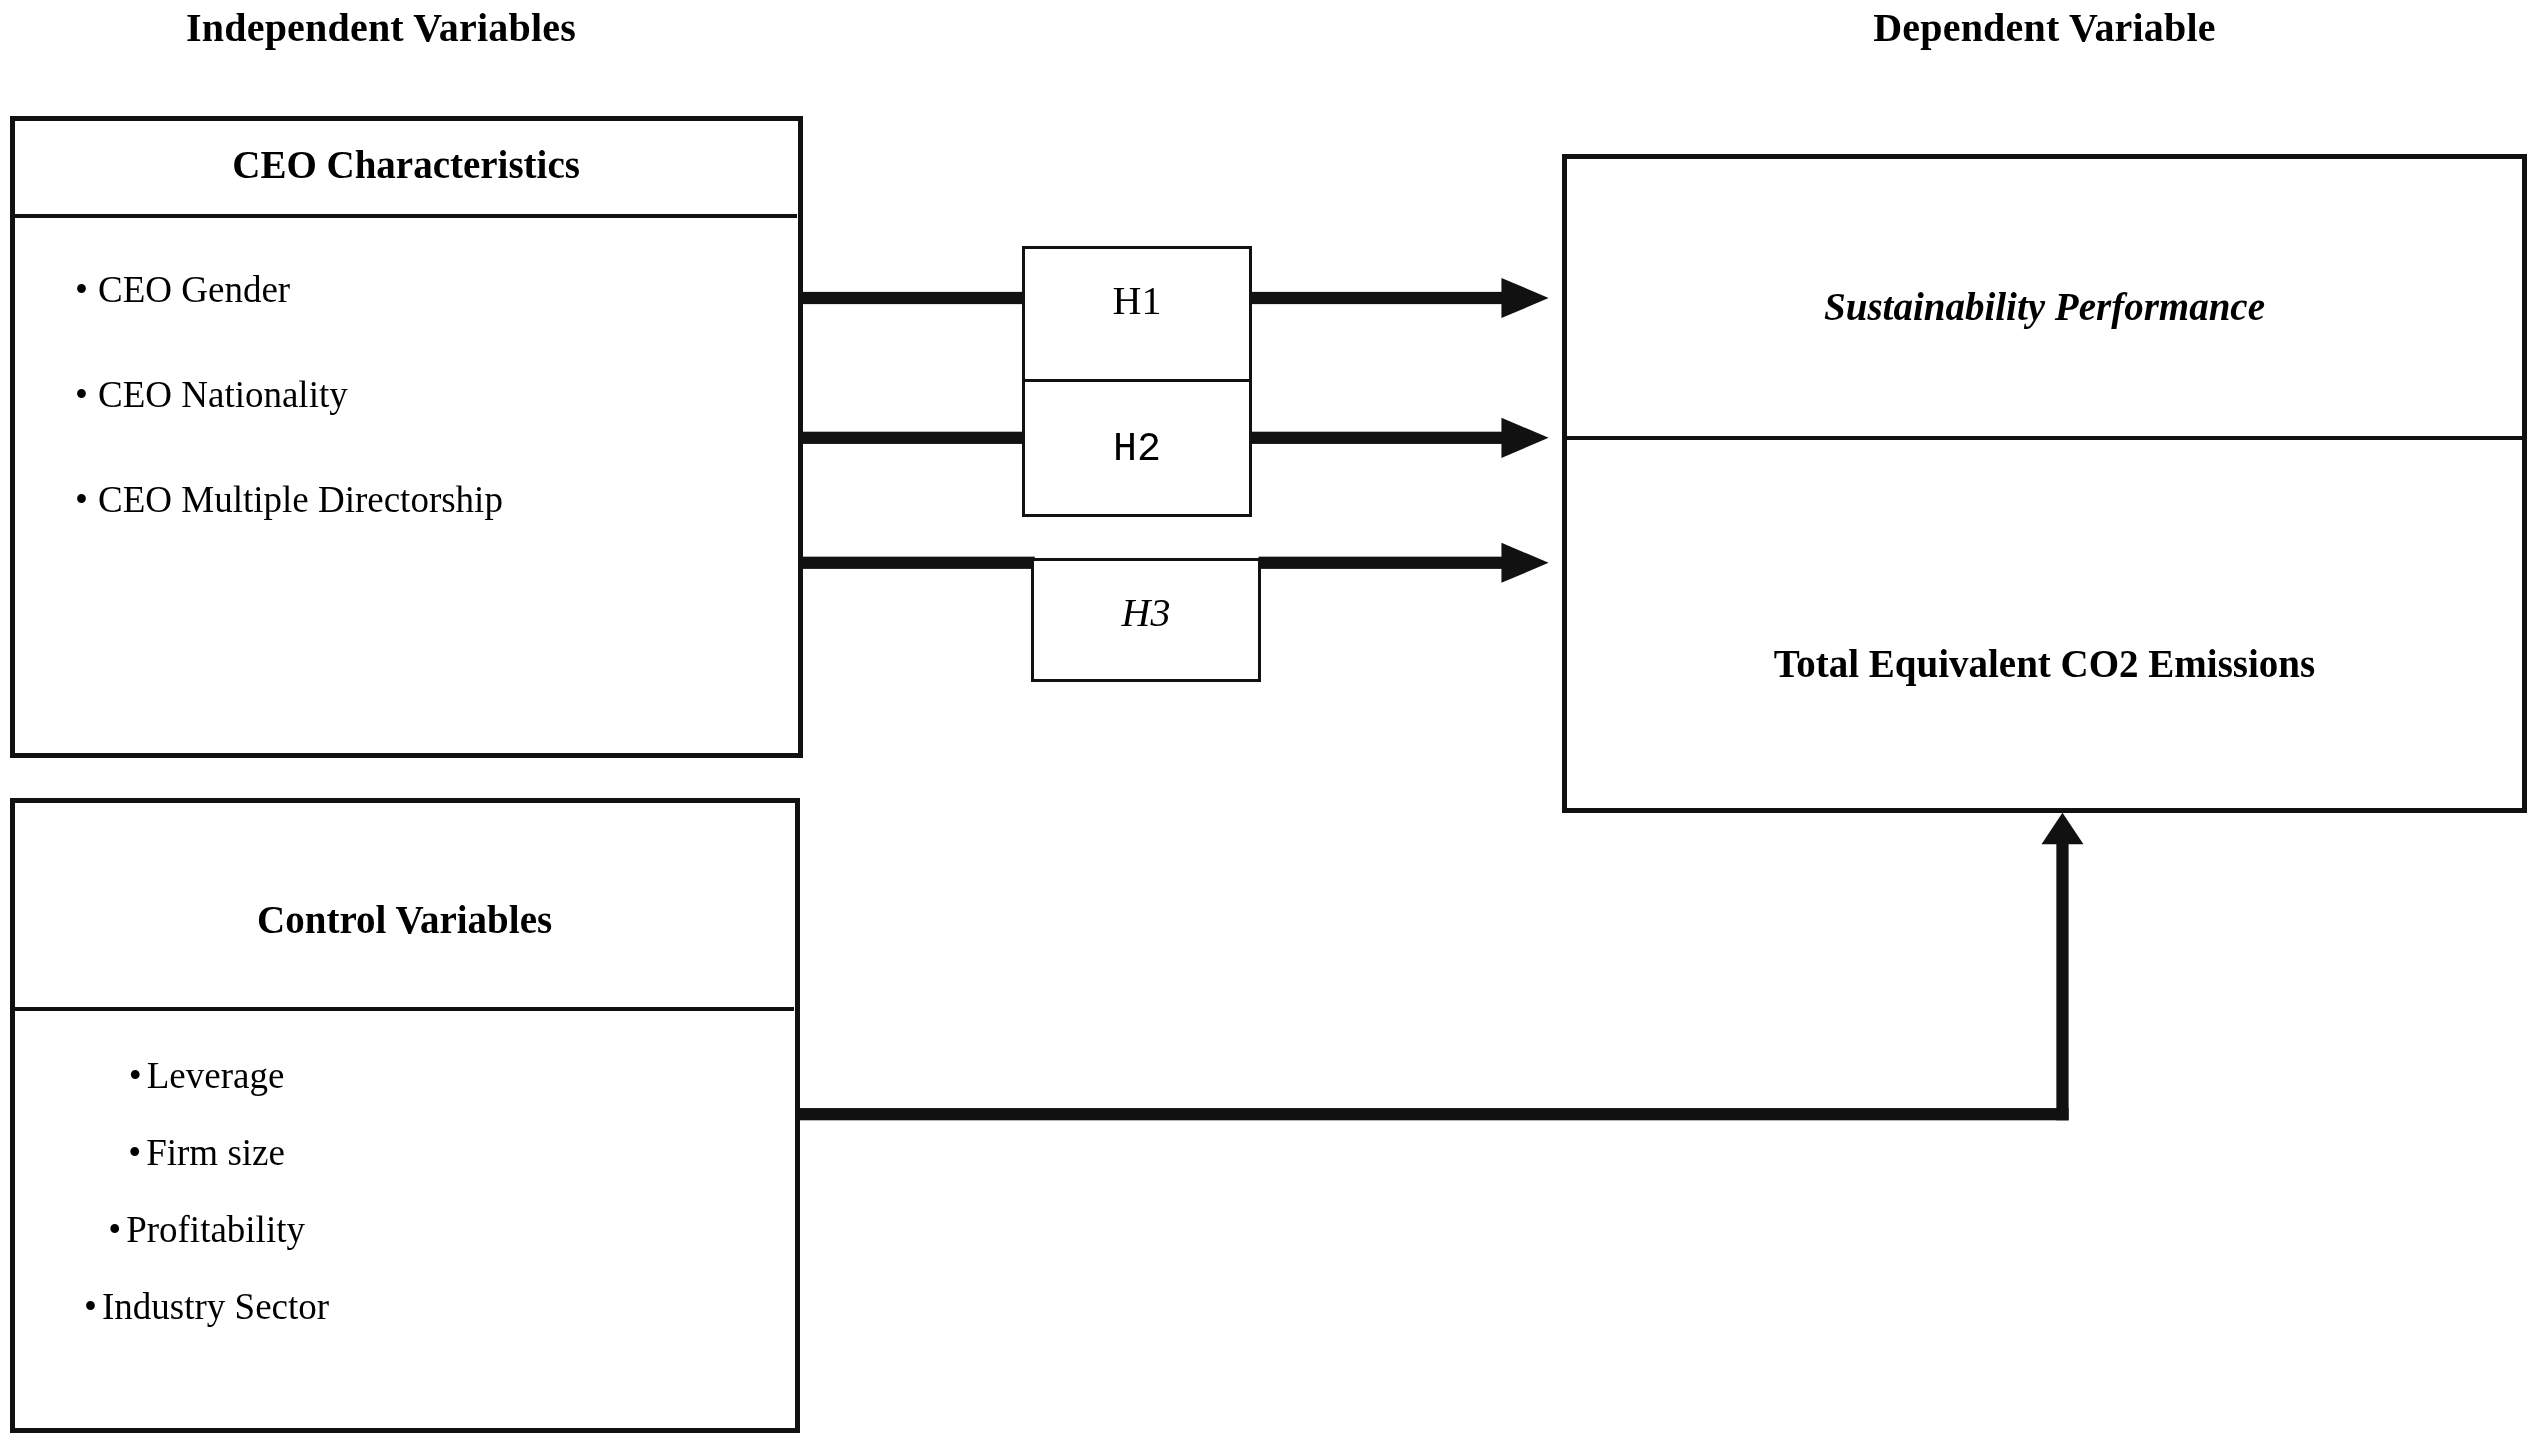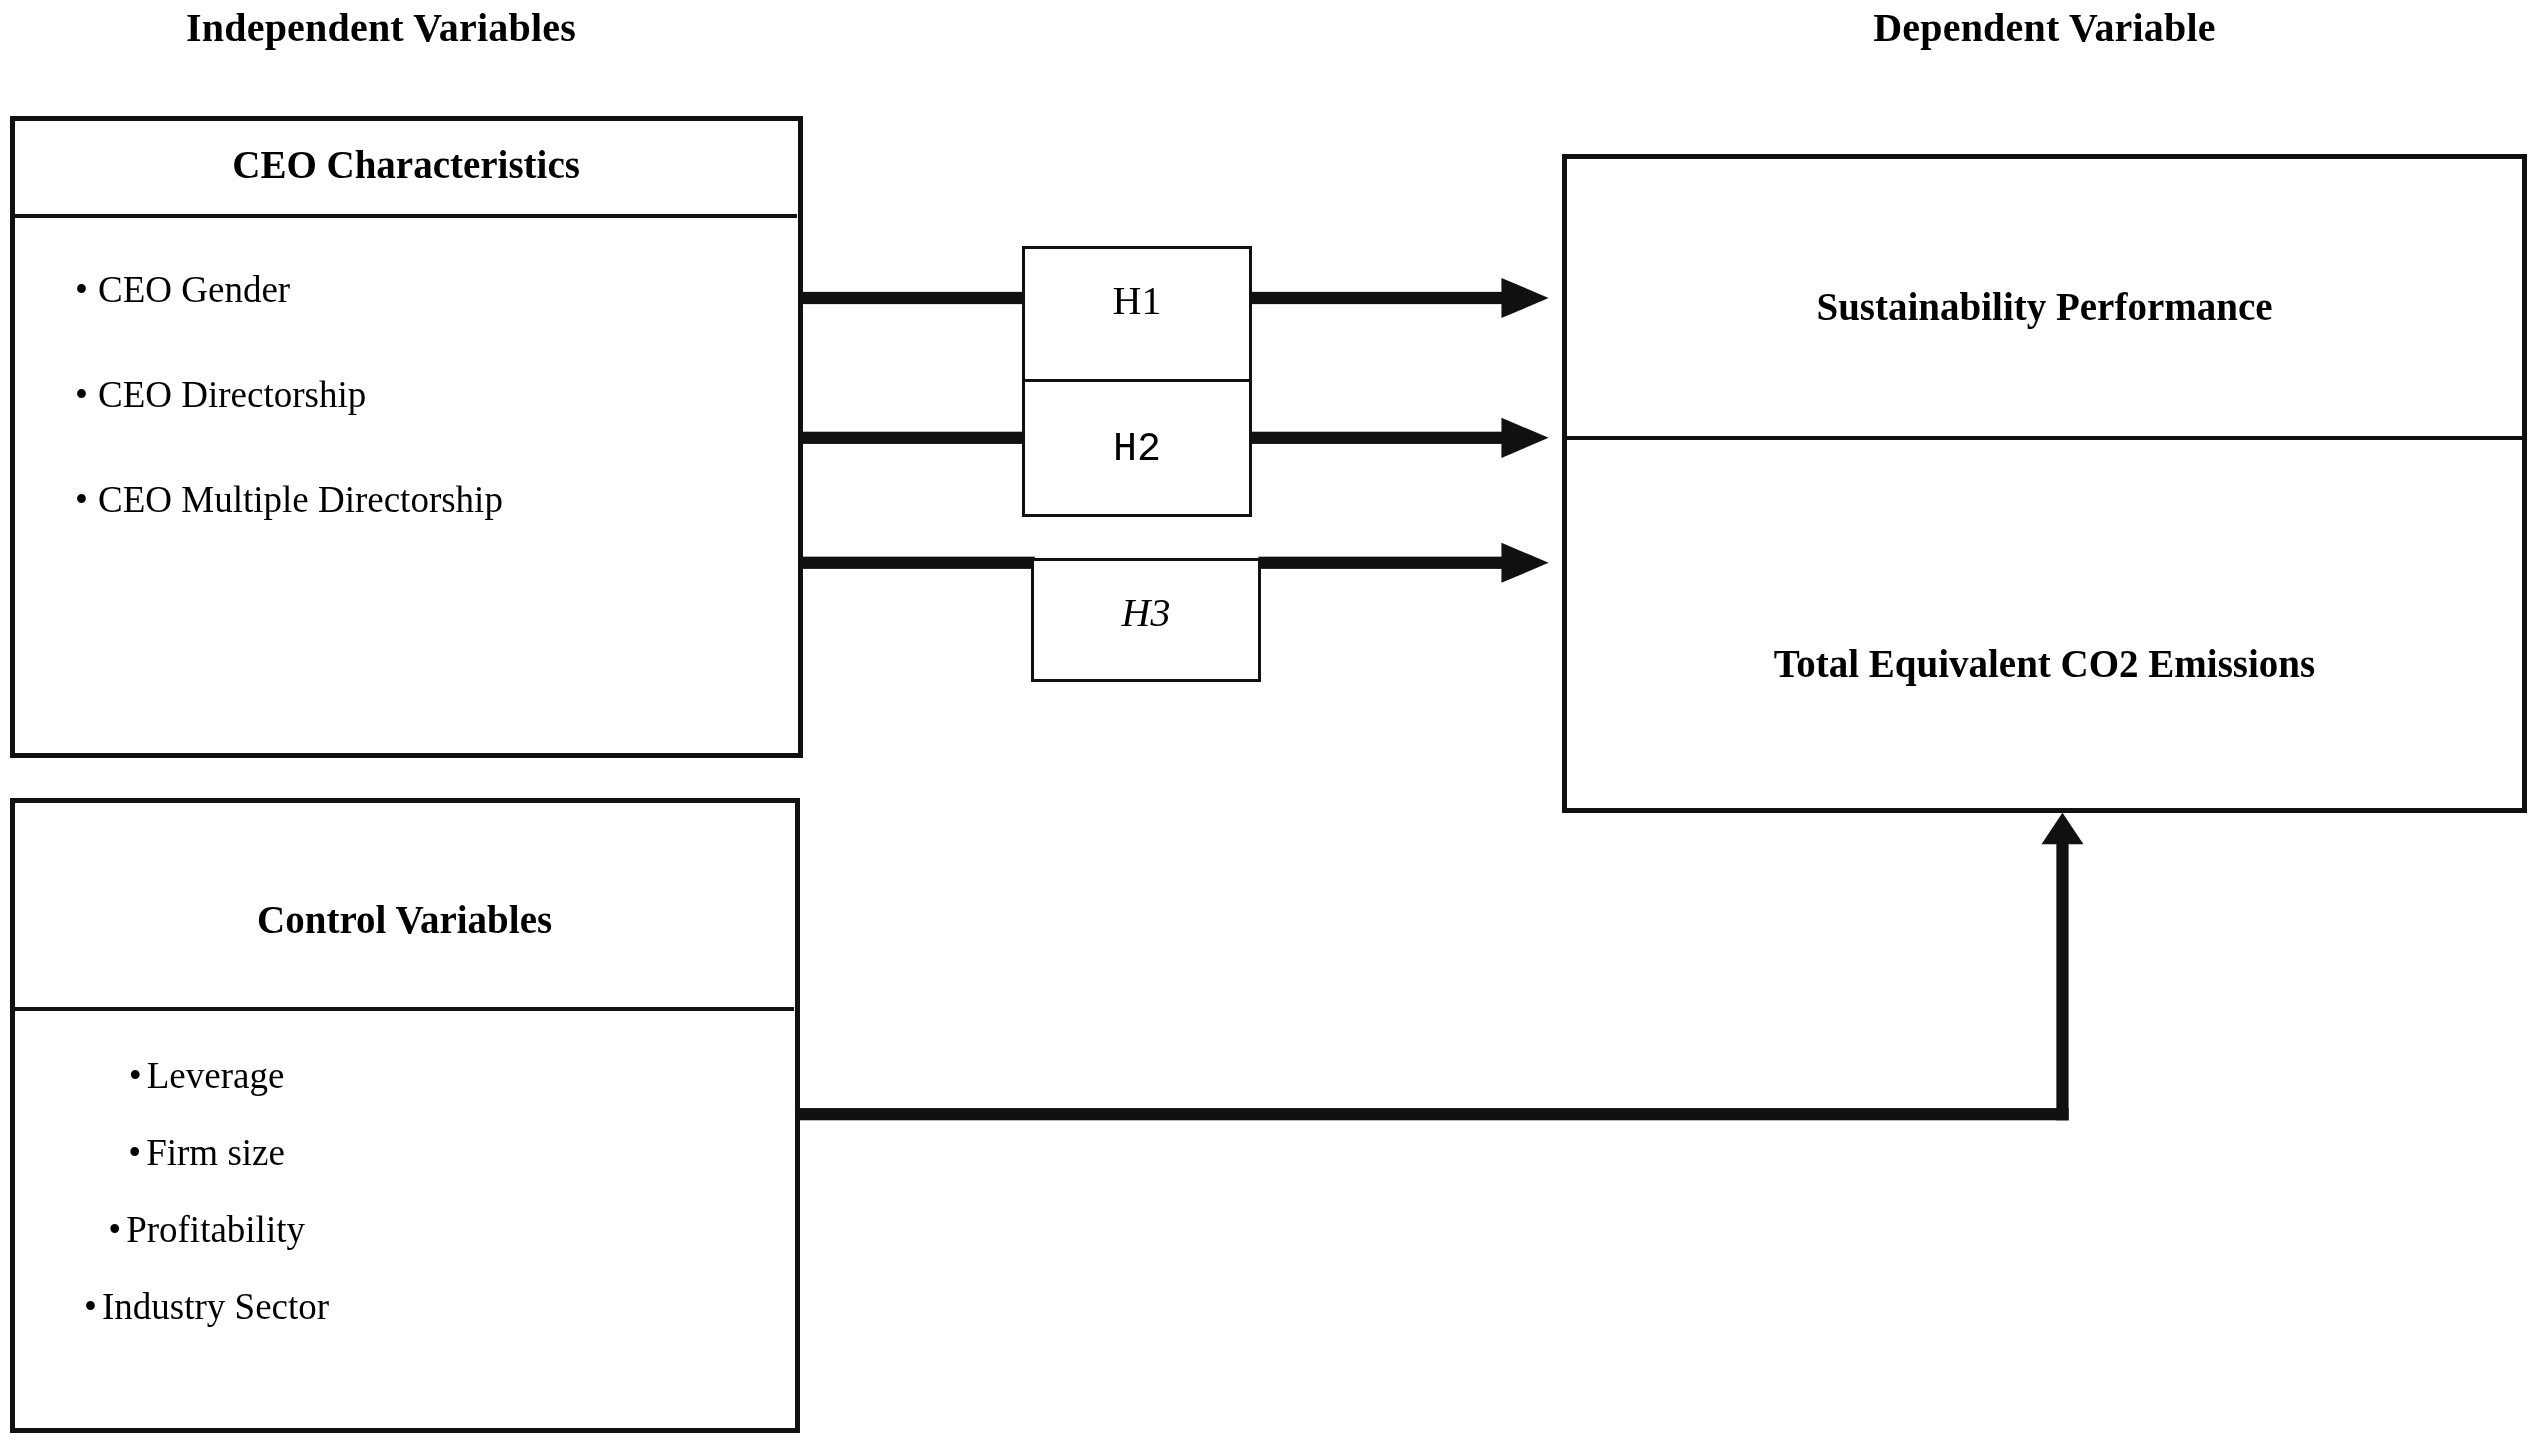--- a/index.html
+++ b/index.html
@@ -41,21 +41,21 @@
 
   #ceo-list{left:75px;top:271px;}
   #ceo-list li{margin-bottom:68px;}
 
   #ctl-list{left:79px;top:1057px;}
   #ctl-list li{margin-bottom:40px;text-align:center;}
 
   
   .dv-label{position:absolute;font-weight:bold;font-size:39px;
             text-align:center;white-space:nowrap;width:965px;left:1562px;}
-  #dv-label-1{top:284px;}
+  #dv-label-1{top:284px;font-style:italic;}
   #dv-label-2{top:641px;}
 
   
   .hyp-box{position:absolute;border:3.5px solid #111;background:#fff;
            box-sizing:border-box;font-size:40px;text-align:center;margin-top:36px;}
   .hyp-box .hyp-label{position:absolute;left:0;width:100%;white-space:nowrap;}
   #h1-box{left:1022px;top:210px;width:230px;height:140px;}
   #h1-box .hyp-label{top:28px;}
   #h2-box{left:1022px;top:343px;width:230px;height:138px;font-family:Liberation Mono, monospace;}
   #h2-box .hyp-label{top:45px;}
@@ -77,21 +77,21 @@
 
   <div class="box" id="ceo-box"></div>
   <div class="hrule" id="ceo-rule"></div>
   <div class="box-header" id="ceo-header">CEO Characteristics</div>
 
   <ul class="bullet-list" id="ceo-list">
     <li>
       <span class="bullet">•</span><span>CEO Gender</span>
     </li>
     <li>
-      <span class="bullet">•</span><span>CEO Directorship</span>
+      <span class="bullet">•</span><span>CEO Nationality</span>
     </li>
     <li>
       <span class="bullet">•</span><span>CEO Multiple Directorship</span>
     </li>
   </ul>
 
   <div class="box" id="ctl-box"></div>
   <div class="hrule" id="ctl-rule"></div>
   <div class="box-header" id="ctl-header">Control Variables</div>
 

